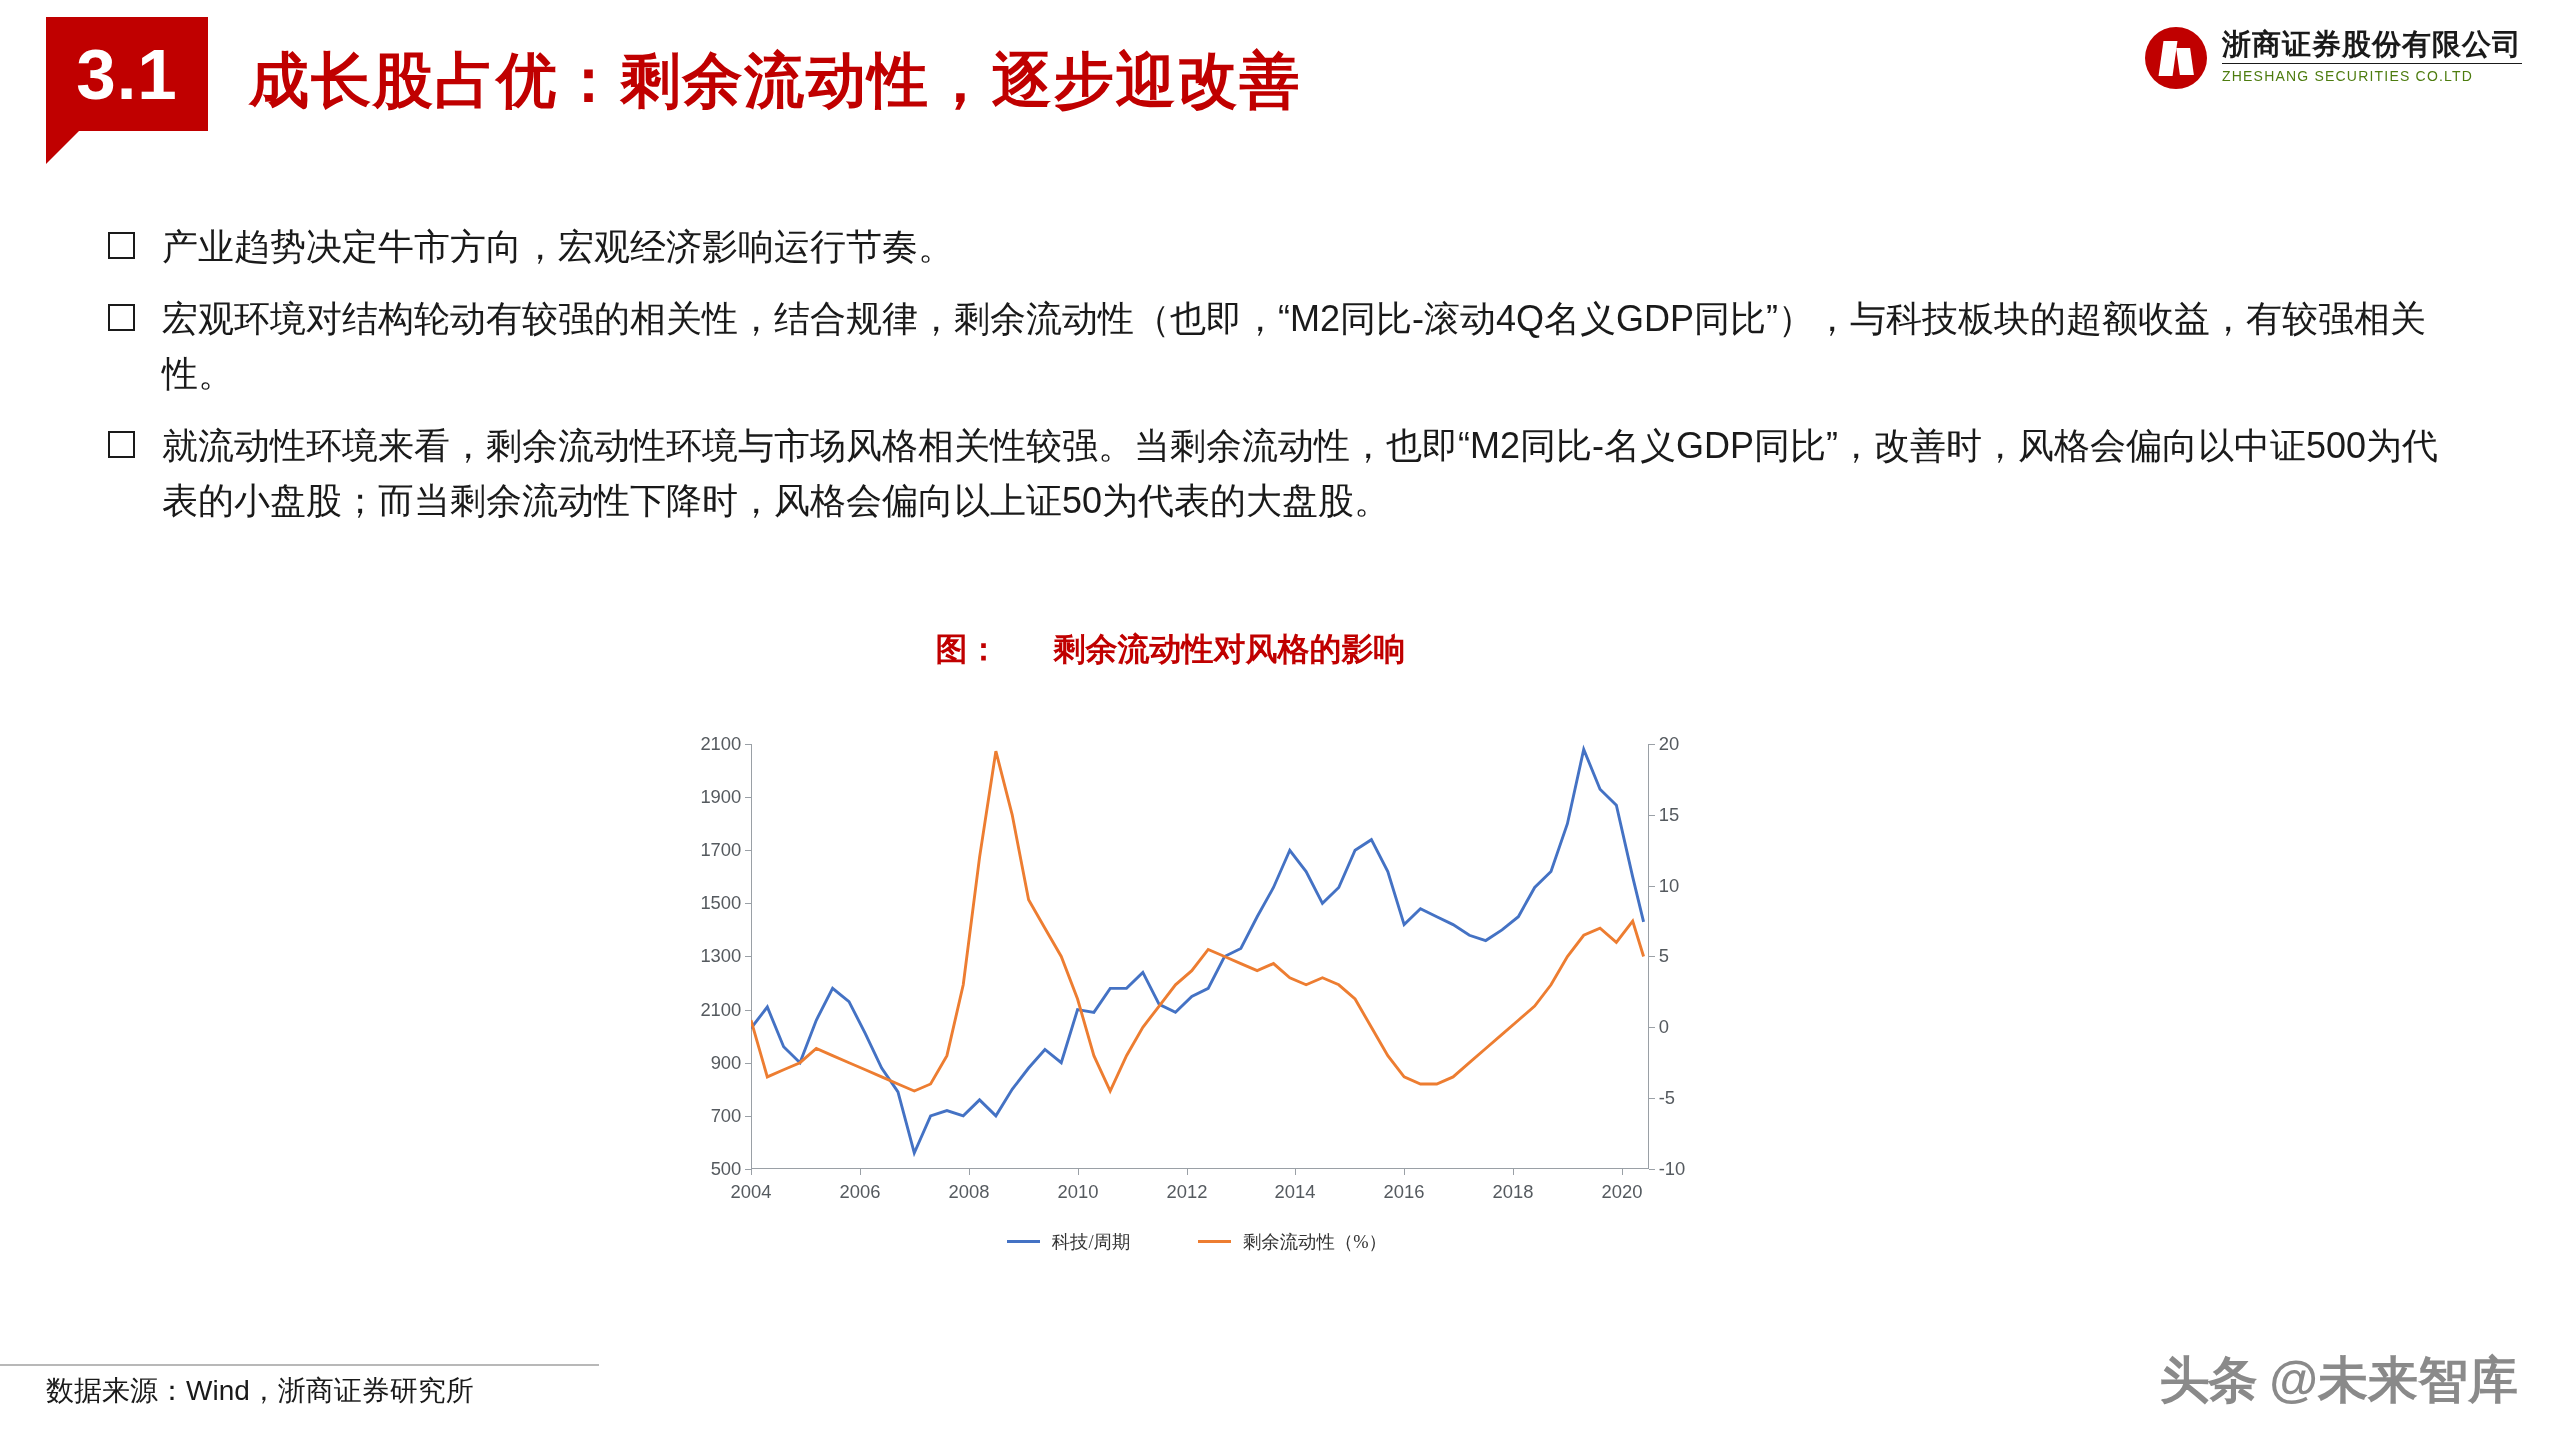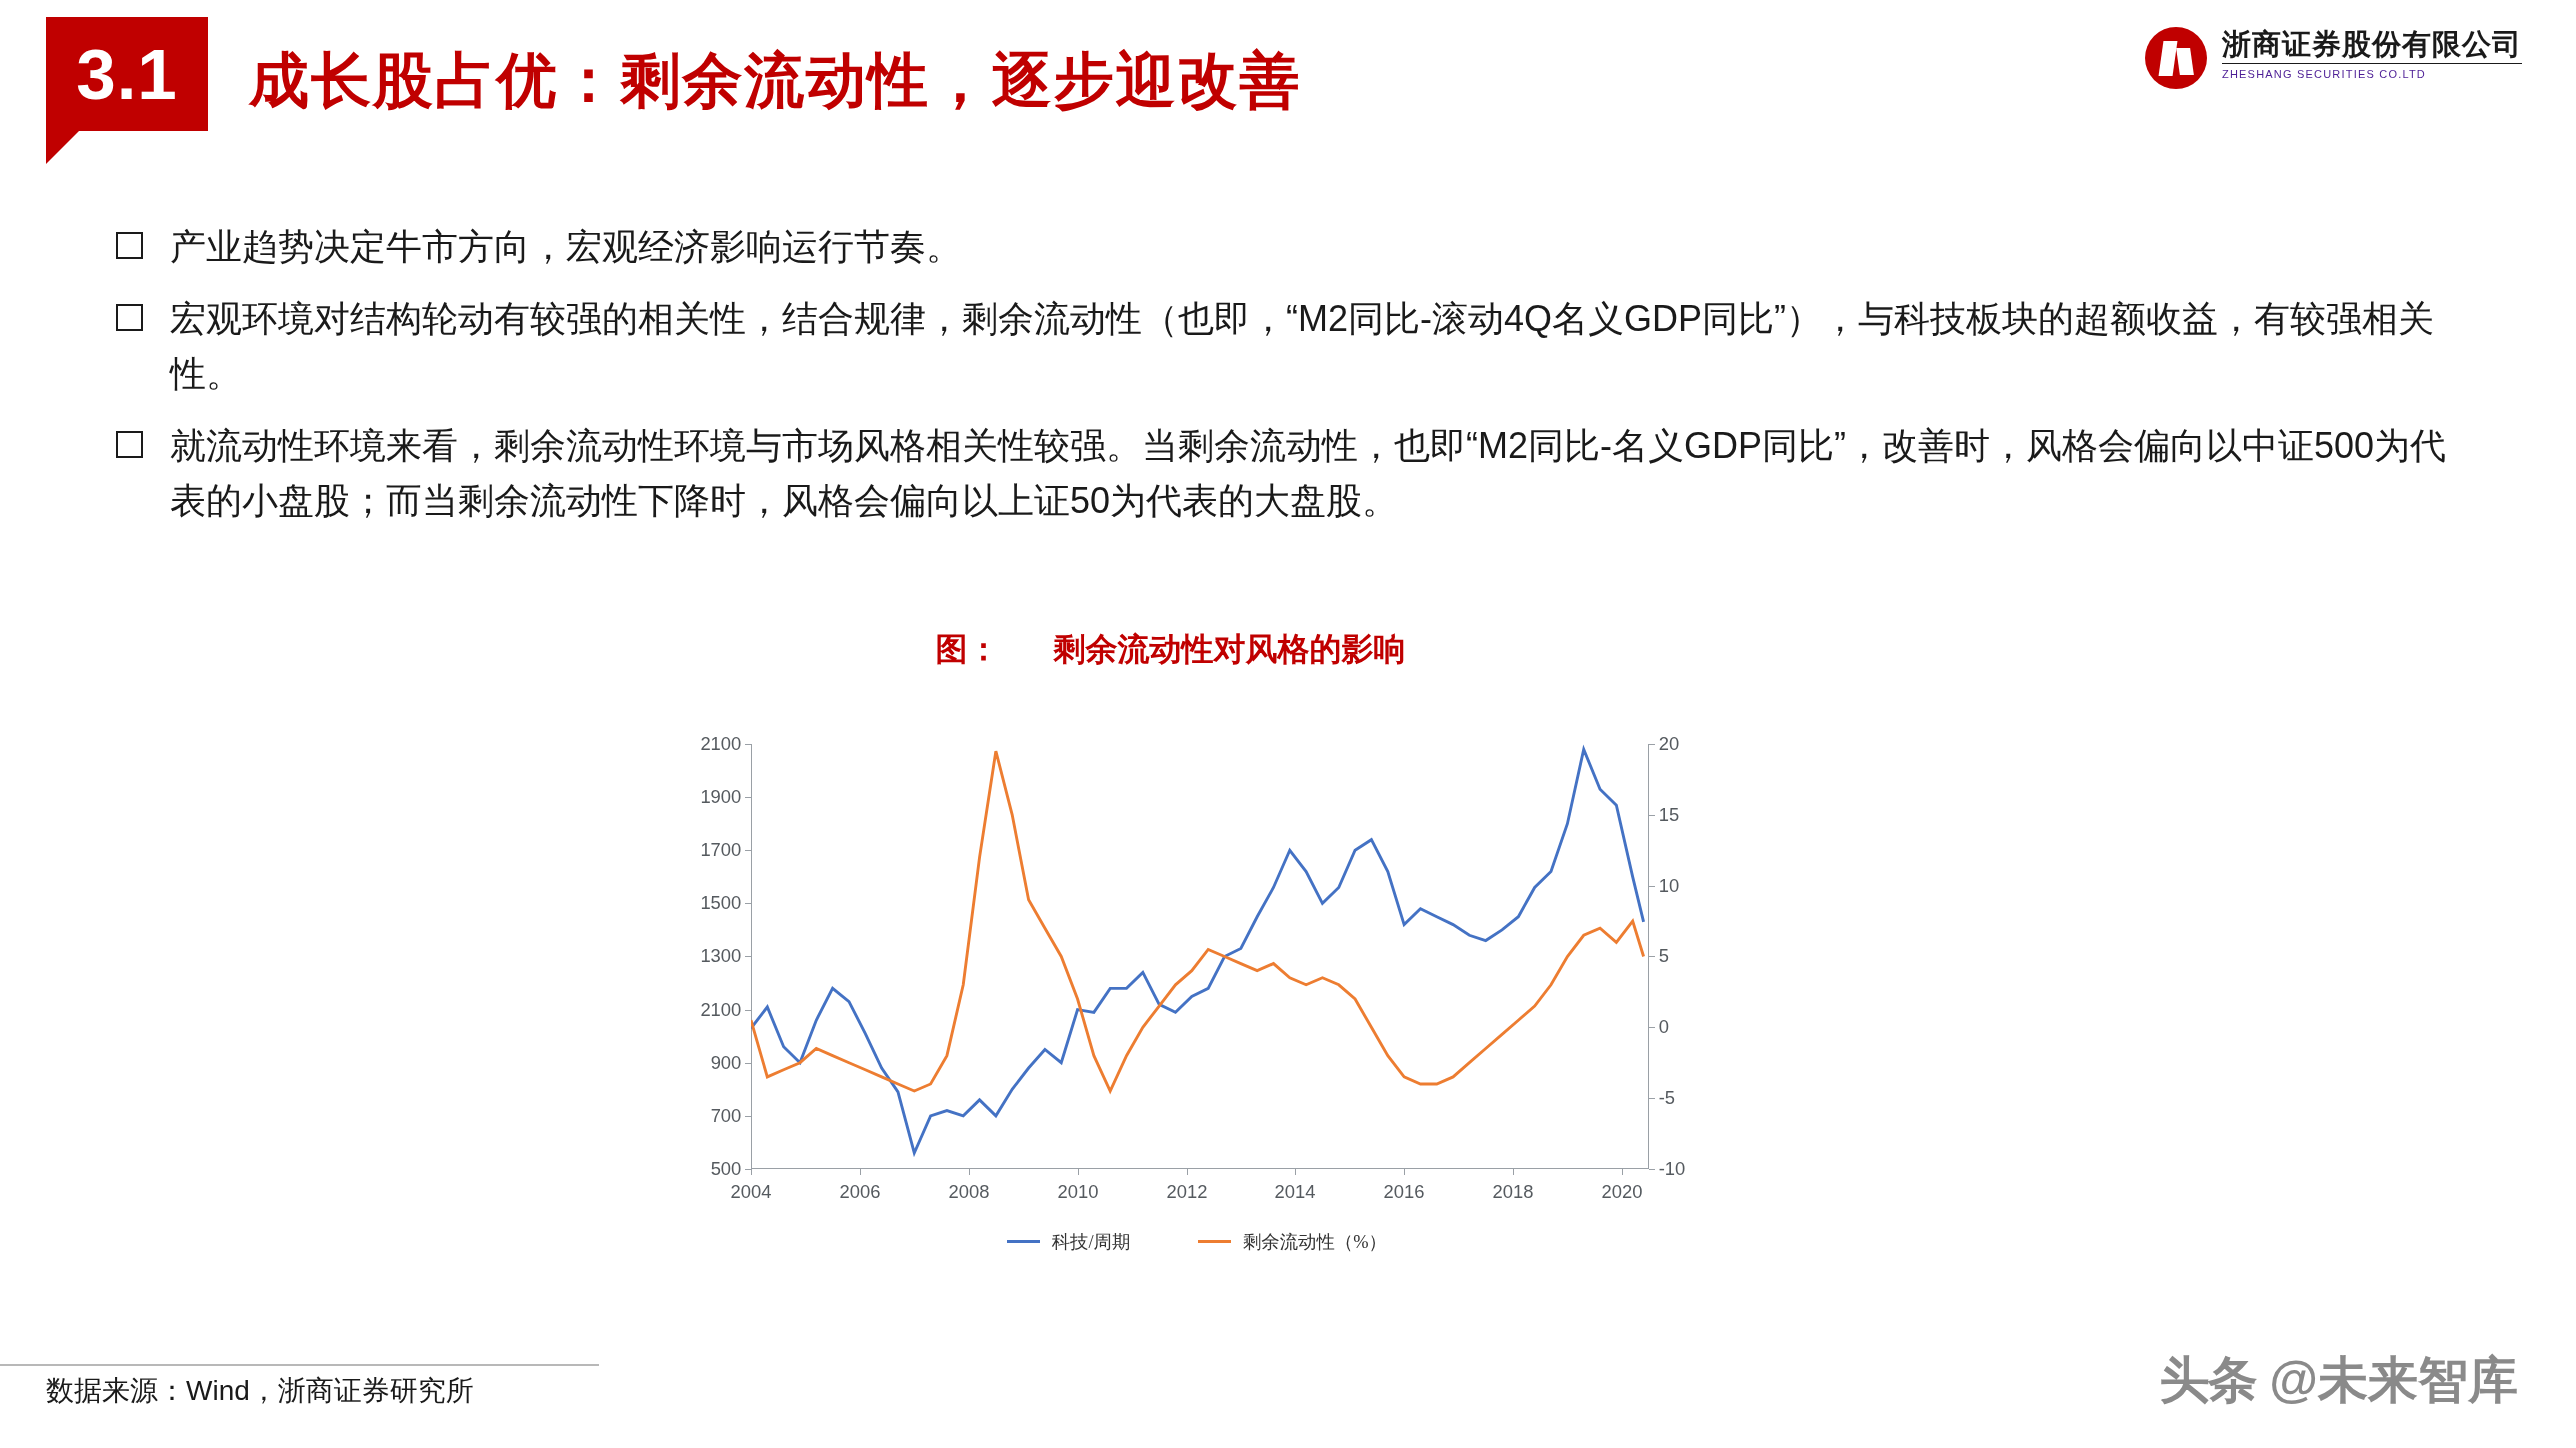--- a/index.html
+++ b/index.html
@@ -91,38 +91,37 @@
   #logo-text { line-height: 1.18; }
   #logo-name-cn {
     font-size: 29px;
     font-weight: bold;
     color: #1a1a1a;
     letter-spacing: 1px;
     border-bottom: 1.9px solid #1a1a1a;
     padding-bottom: 1.9px;
   }
   #logo-name-en {
-    font-size: 11px;
-    color: #4c1d95;
+    font-size: 14px;
+    color: #4d7c0f;
     letter-spacing: 1.2px;
     margin-top: 3.9px;
   }
 
   
   #bullet-list {
     position: absolute;
     top: 220px;
     left: 108px;
     width: 2357px;
   }
   .bullet-row {
     display: flex;
     align-items: flex-start;
     margin-bottom: 17.4px;
-    margin-left: 8px;
   }
   .bullet-marker {
     flex: none;
     width: 23px; height: 23px;
     border: 2.9px solid #1a1a1a;
     margin-top: 11.6px;
     margin-right: 27px;
   }
   .bullet-text {
     font-size: 36px;

